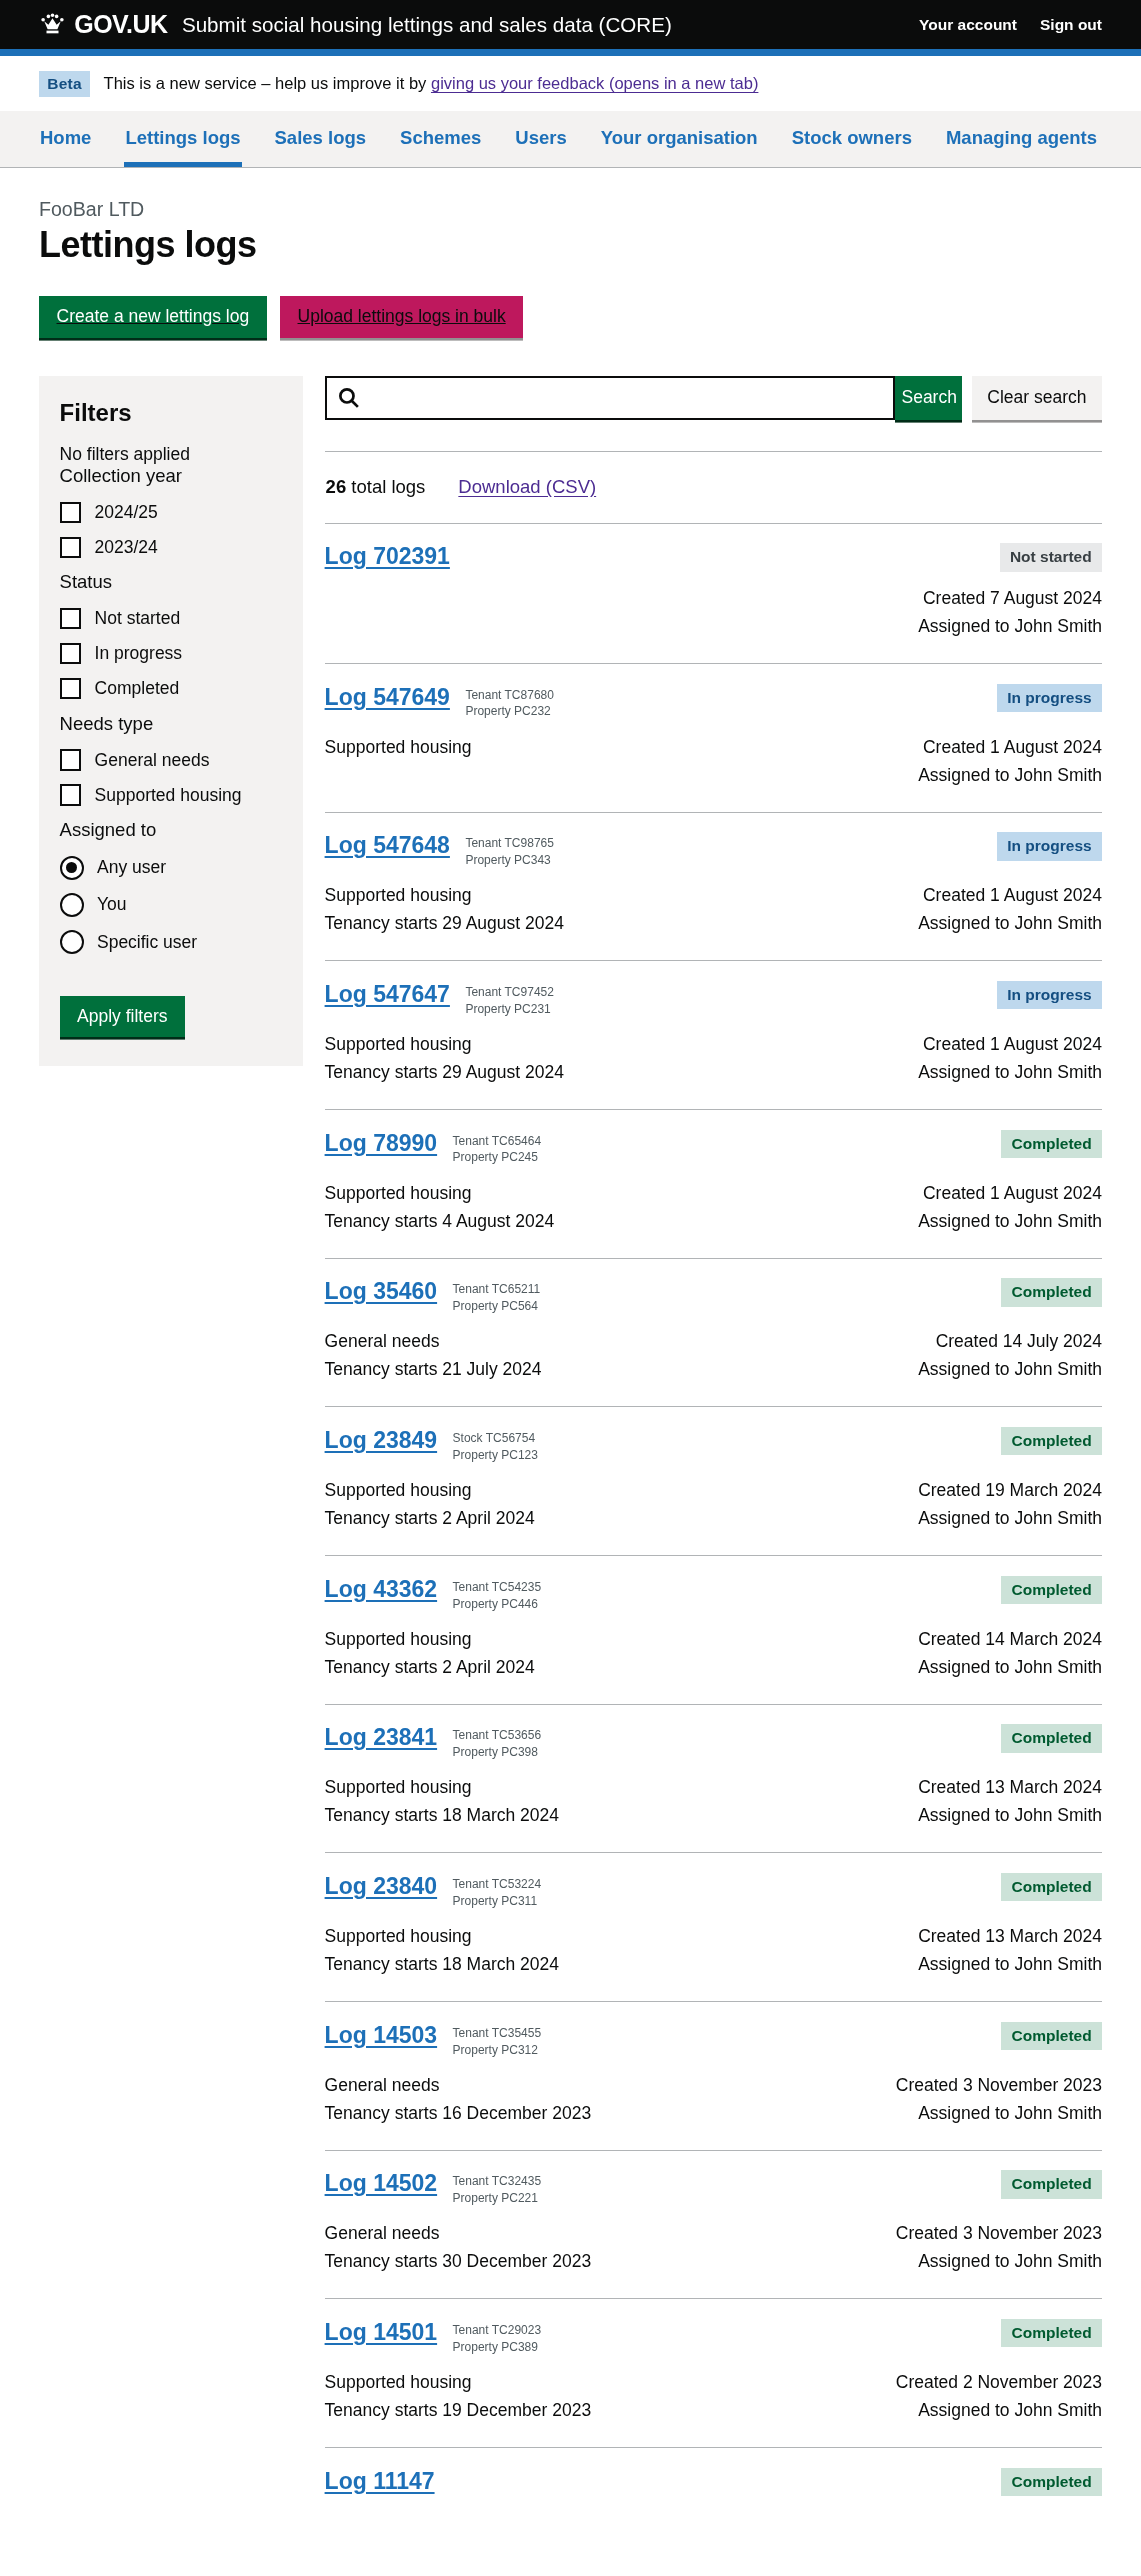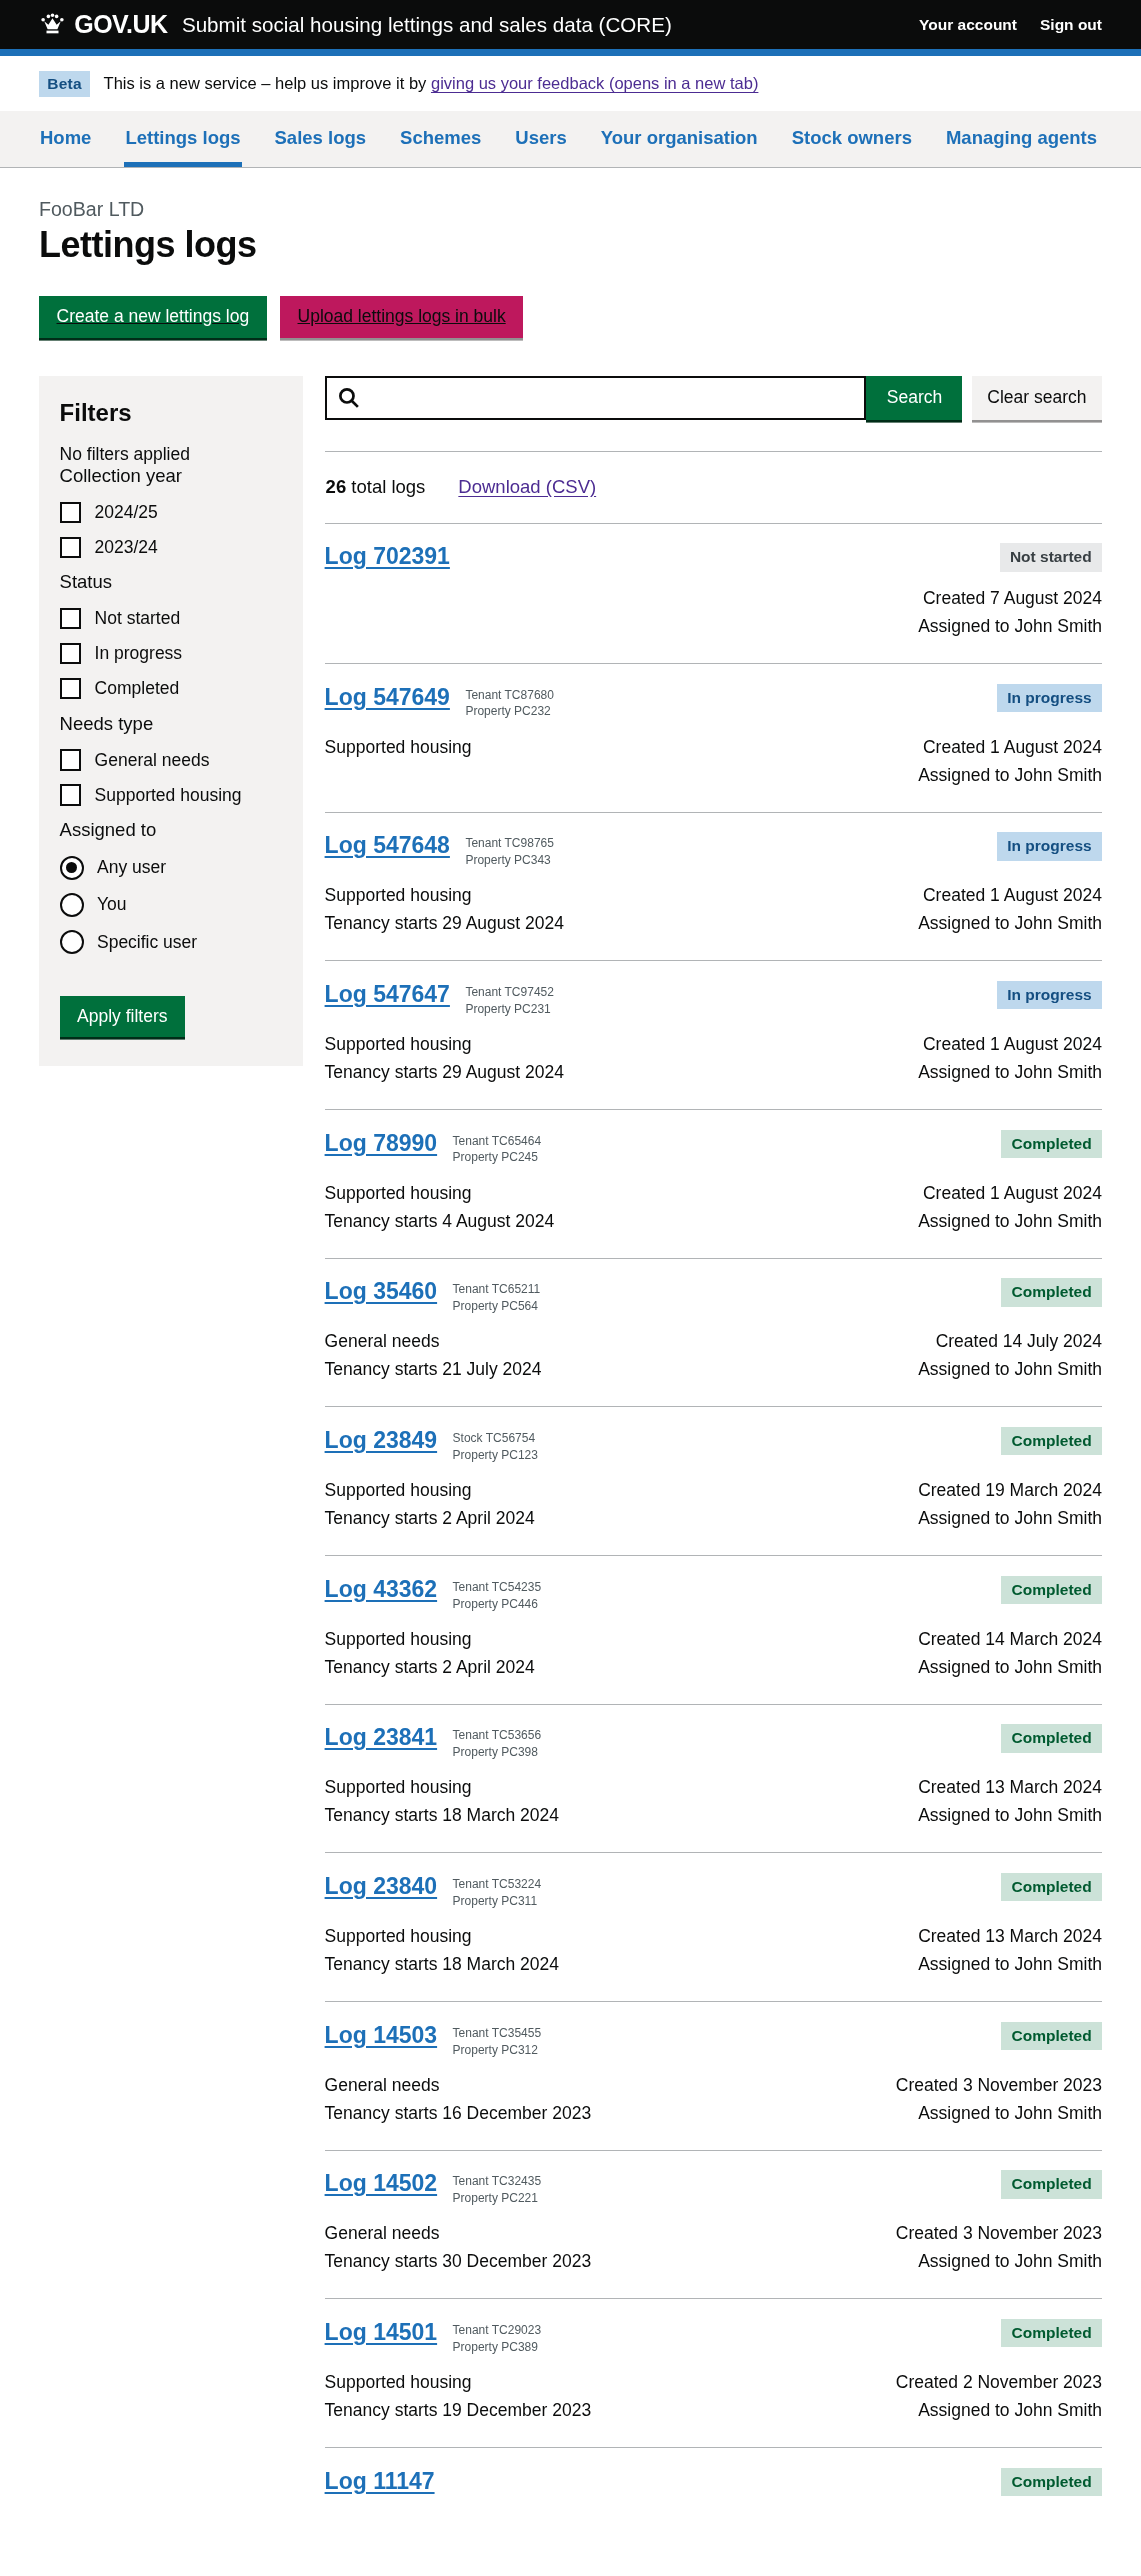--- a/index.html
+++ b/index.html
@@ -60,21 +60,21 @@
   .option-label{font-size:17.5px;}
   .apply-btn{margin-top:28px;}
 
   
   .search-label{font-size:17.5px;margin:2.1px 0 10.3px;}
   .search-row{display:flex;align-items:stretch;}
   .search-box{flex:1;position:relative;}
   .search-box svg{position:absolute;left:11.3px;top:50%;margin-top:-12.4px;}
   .search-input{width:100%;height:44px;box-sizing:border-box;border:2.1px solid #0b0c0c;
     font-size:17.5px;padding:0 10.3px 0 43px;font-family:inherit;background:#fff;}
-  .search-btn{width:96px;flex:none;background:#00703c;color:#fff;border:0;font-size:17.5px;
+  .search-btn{width:67px;flex:none;background:#00703c;color:#fff;border:0;font-size:17.5px;
     box-shadow:0 2.6px 0 #002d18;cursor:pointer;}
   .clear-btn{flex:none;margin-left:9.3px;background:#f3f2f1;color:#0b0c0c;border:0;font-size:17.5px;
     padding:0 15.5px;box-shadow:0 2.6px 0 #929191;cursor:pointer;}
   .section-break{border:0;border-top:1px solid #b1b4b6;margin:31px 0 0;}
 
   
   .results-row{display:flex;align-items:baseline;gap:33px;padding:24px 1px 25px;border-bottom:1px solid #b1b4b6;}
   .results-count{font-size:18.5px;}
   .results-count b{font-weight:bold;}
   .download-link{font-size:18.5px;color:#4c2c92;}

